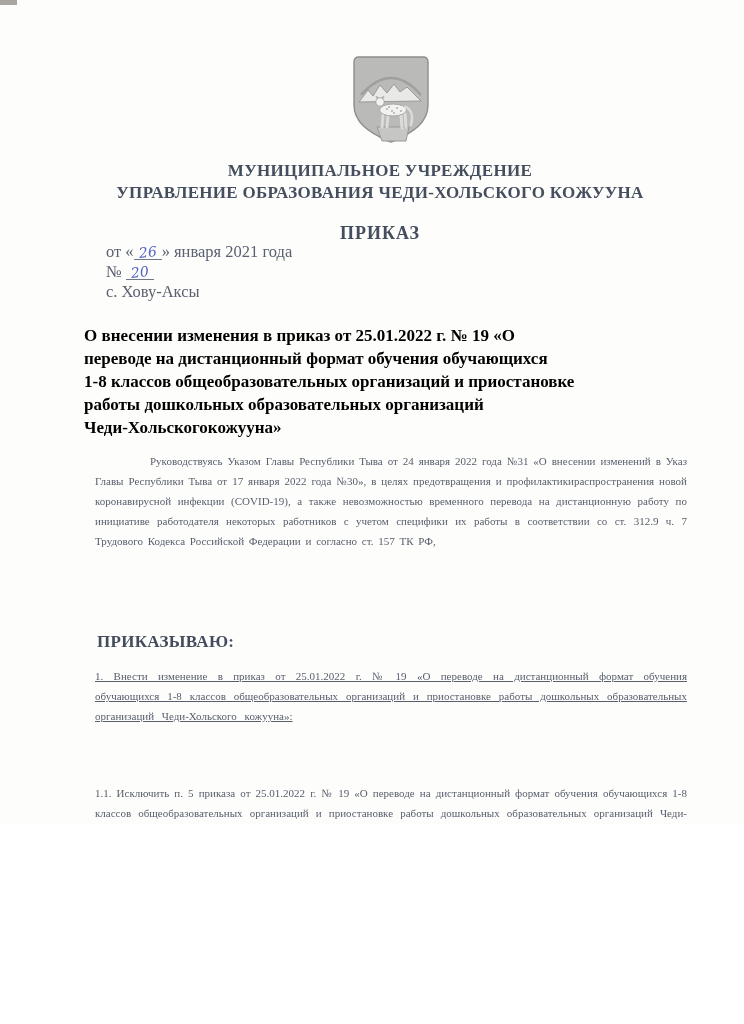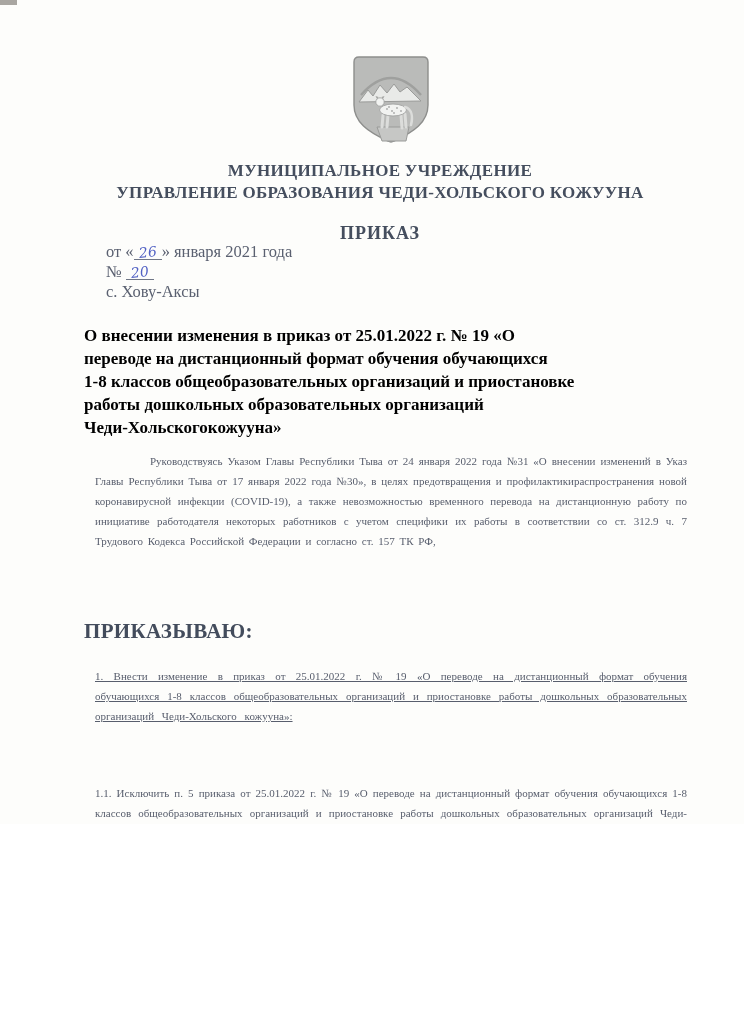--- a/index.html
+++ b/index.html
@@ -43,22 +43,22 @@
     font-weight:bold;font-size:17px;line-height:23px;
     color:#000000;white-space:pre-line;
   }
   
   .para{
     position:absolute;left:83px;width:592px;margin:12px;
     font-size:11px;line-height:20px;text-align:justify;color:#585e6d;
   }
   .preamble{top:439px;text-indent:55px;word-spacing:2px;}
   .resolution{
-    position:absolute;left:80px;top:615px;margin:4px;
-    font-weight:bold;font-size:21px;color:#434c5c;letter-spacing:.3px;
+    position:absolute;left:80px;top:615px;margin:17px;
+    font-weight:bold;font-size:17px;color:#434c5c;letter-spacing:.3px;
   }
   .item-1{top:654px;word-spacing:5px;text-decoration:underline;}
   .item-1-1{top:771px;word-spacing:1px;}
   .item-2{top:869px;text-align:left;}
   
   .sig-position{
     position:absolute;left:88px;top:911px;margin:0;
     font-size:13px;line-height:20px;color:#585e6d;
   }
   .sig-name{

